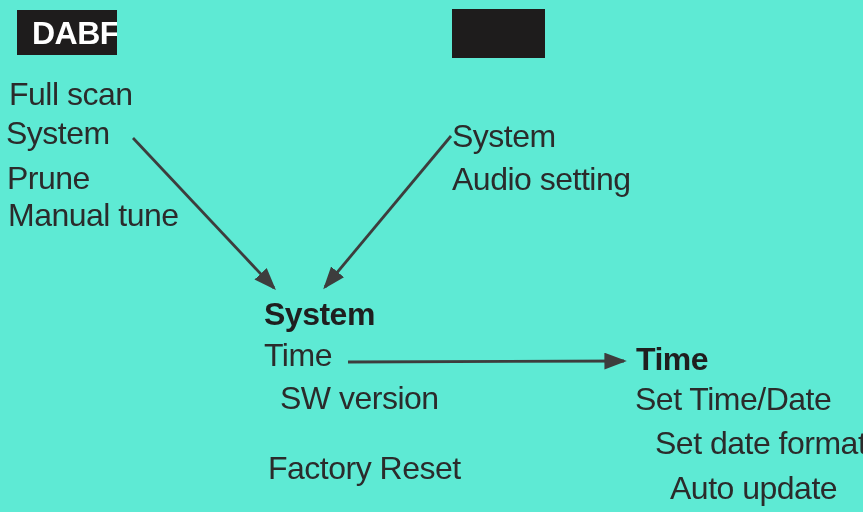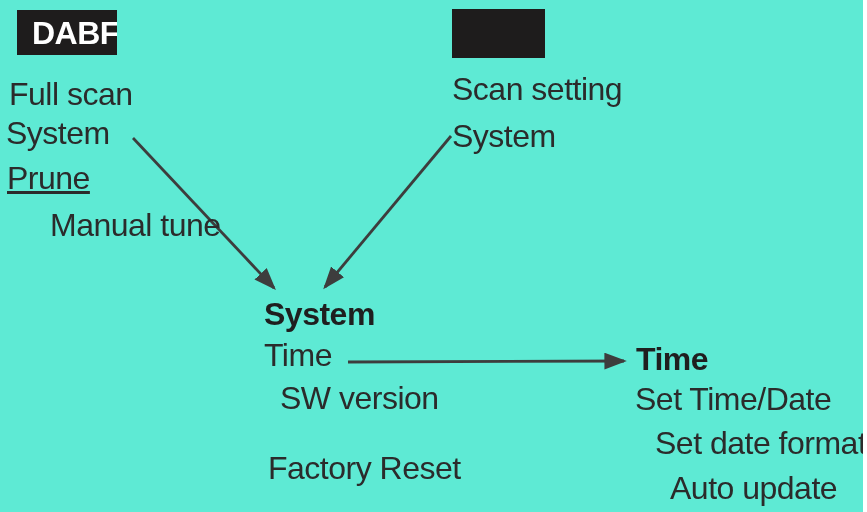--- a/index.html
+++ b/index.html
@@ -78,26 +78,26 @@
     <line x1="133" y1="138" x2="274" y2="288" stroke="#3d3d3d" stroke-width="2.8" marker-end="url(#ah)"></line>
     <line x1="451" y1="136" x2="325" y2="287" stroke="#3d3d3d" stroke-width="2.8" marker-end="url(#ah)"></line>
     <line x1="348" y1="362" x2="624" y2="361" stroke="#3d3d3d" stroke-width="2.8" marker-end="url(#ah)"></line>
   </svg>
 
   <div class="badge badge-dab">
     <span>DABF</span>
   </div>
   <div class="line" style="left:9px; top:78px;">Full scan</div>
   <div class="line" style="left:6px; top:117px;">System</div>
-  <div class="line" style="left:7px; top:162px;text-decoration:underline;">Prune</div>
-  <div class="line" style="left:8px; top:209px;margin-left:42px;">Manual tune</div>
+  <div class="line" style="left:7px; top:162px;">Prune</div>
+  <div class="line" style="left:8px; top:199px;">Manual tune</div>
 
   <div class="badge badge-blank"></div>
-  <div class="line" style="left:452px; top:73px;">Scan setting</div>
   <div class="line" style="left:452px; top:120px;">System</div>
+  <div class="line" style="left:452px; top:163px;">Audio setting</div>
 
   <div class="line bold" style="left:264px; top:298px;">System</div>
   <div class="line" style="left:264px; top:339px;">Time</div>
   <div class="line" style="left:264px; top:382px;margin-left:16px;">SW version</div>
   <div class="line" style="left:268px; top:428px;margin-top:24px;">Factory Reset</div>
 
   <div class="line bold" style="left:636px; top:343px;">Time</div>
   <div class="line" style="left:635px; top:383px;">Set Time/Date</div>
   <div class="line" style="left:635px; top:427px;margin-left:20px;">Set date format</div>
   <div class="line" style="left:635px; top:472px;margin-left:35px;">Auto update</div>

